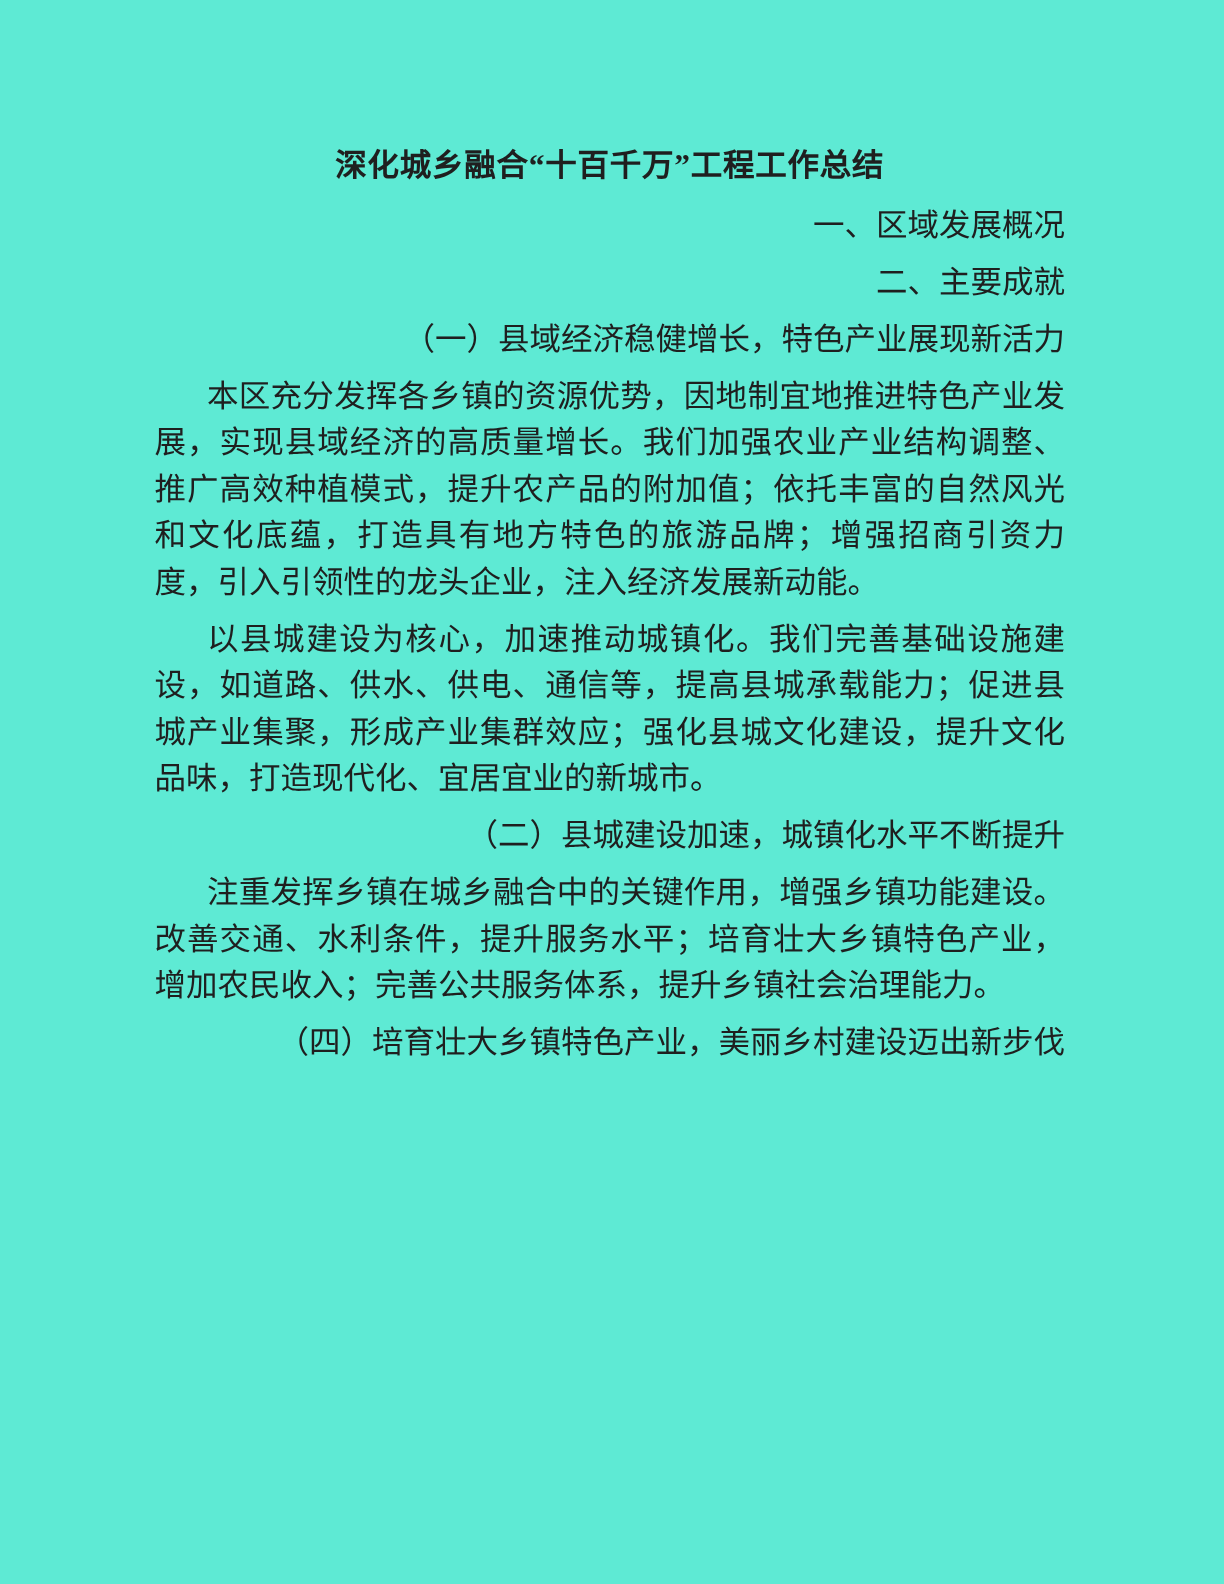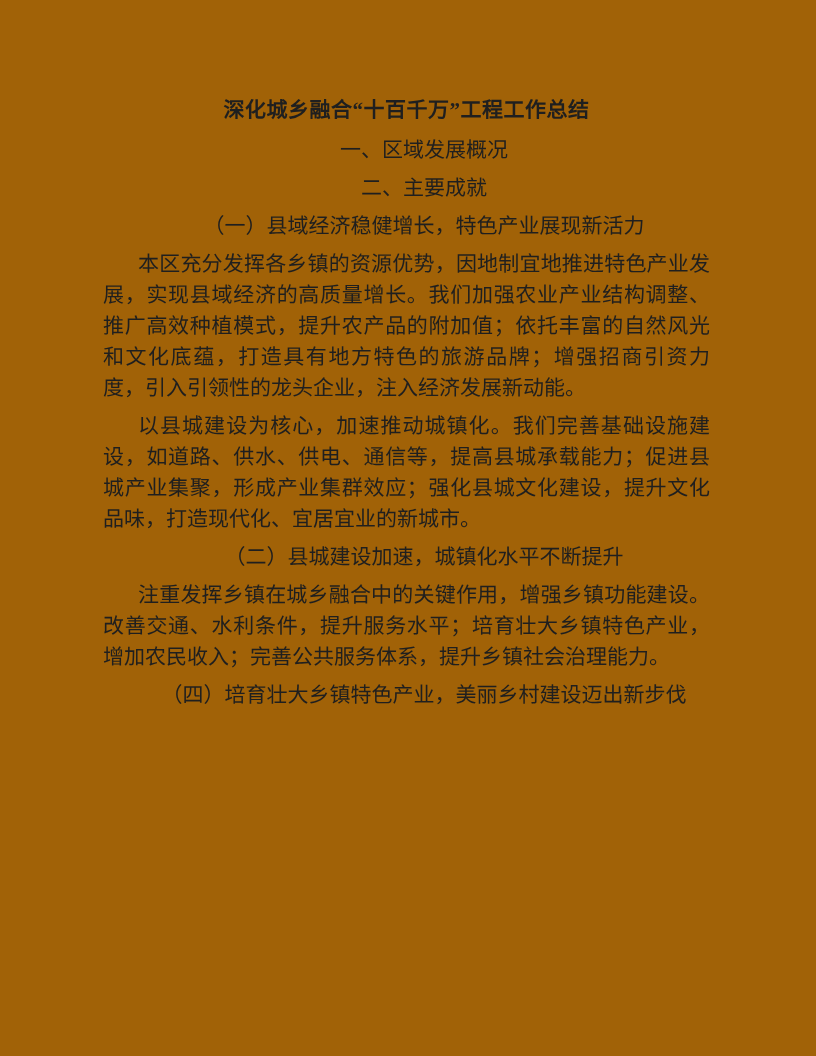--- a/index.html
+++ b/index.html
@@ -5,21 +5,21 @@
   html, body {
     margin: 0;
     padding: 0;
     background: #ffffff;
   }
   .page {
     position: relative;
     width: 816px;
     height: 1056px;
     box-sizing: border-box;
-    background: #a16207;
+    background: #5eead4;
     padding: 95px 106px 0 103px;
     overflow: hidden;
     font-family: "Liberation Serif", "DejaVu Serif", serif;
     color: #1f1f1f;
   }
   .doc-title {
     font-size: 21px;
     line-height: 30px;
     font-weight: 700;
     text-align: center;
@@ -28,21 +28,21 @@
   }
   .block {
     font-size: 21px;
     line-height: 31px;
     margin: 0 0 7px 0;
     text-indent: 35px;
     text-align: justify;
     word-break: break-all;
   }
   .block.heading {
-    text-align: center;
+    text-align: right;
   }
 </style>
 </head>
 <body>
 
 <div class="page">
   <div class="doc-title">深化城乡融合“十百千万”工程工作总结</div>
 
   <div class="block heading">一、区域发展概况</div>
 

